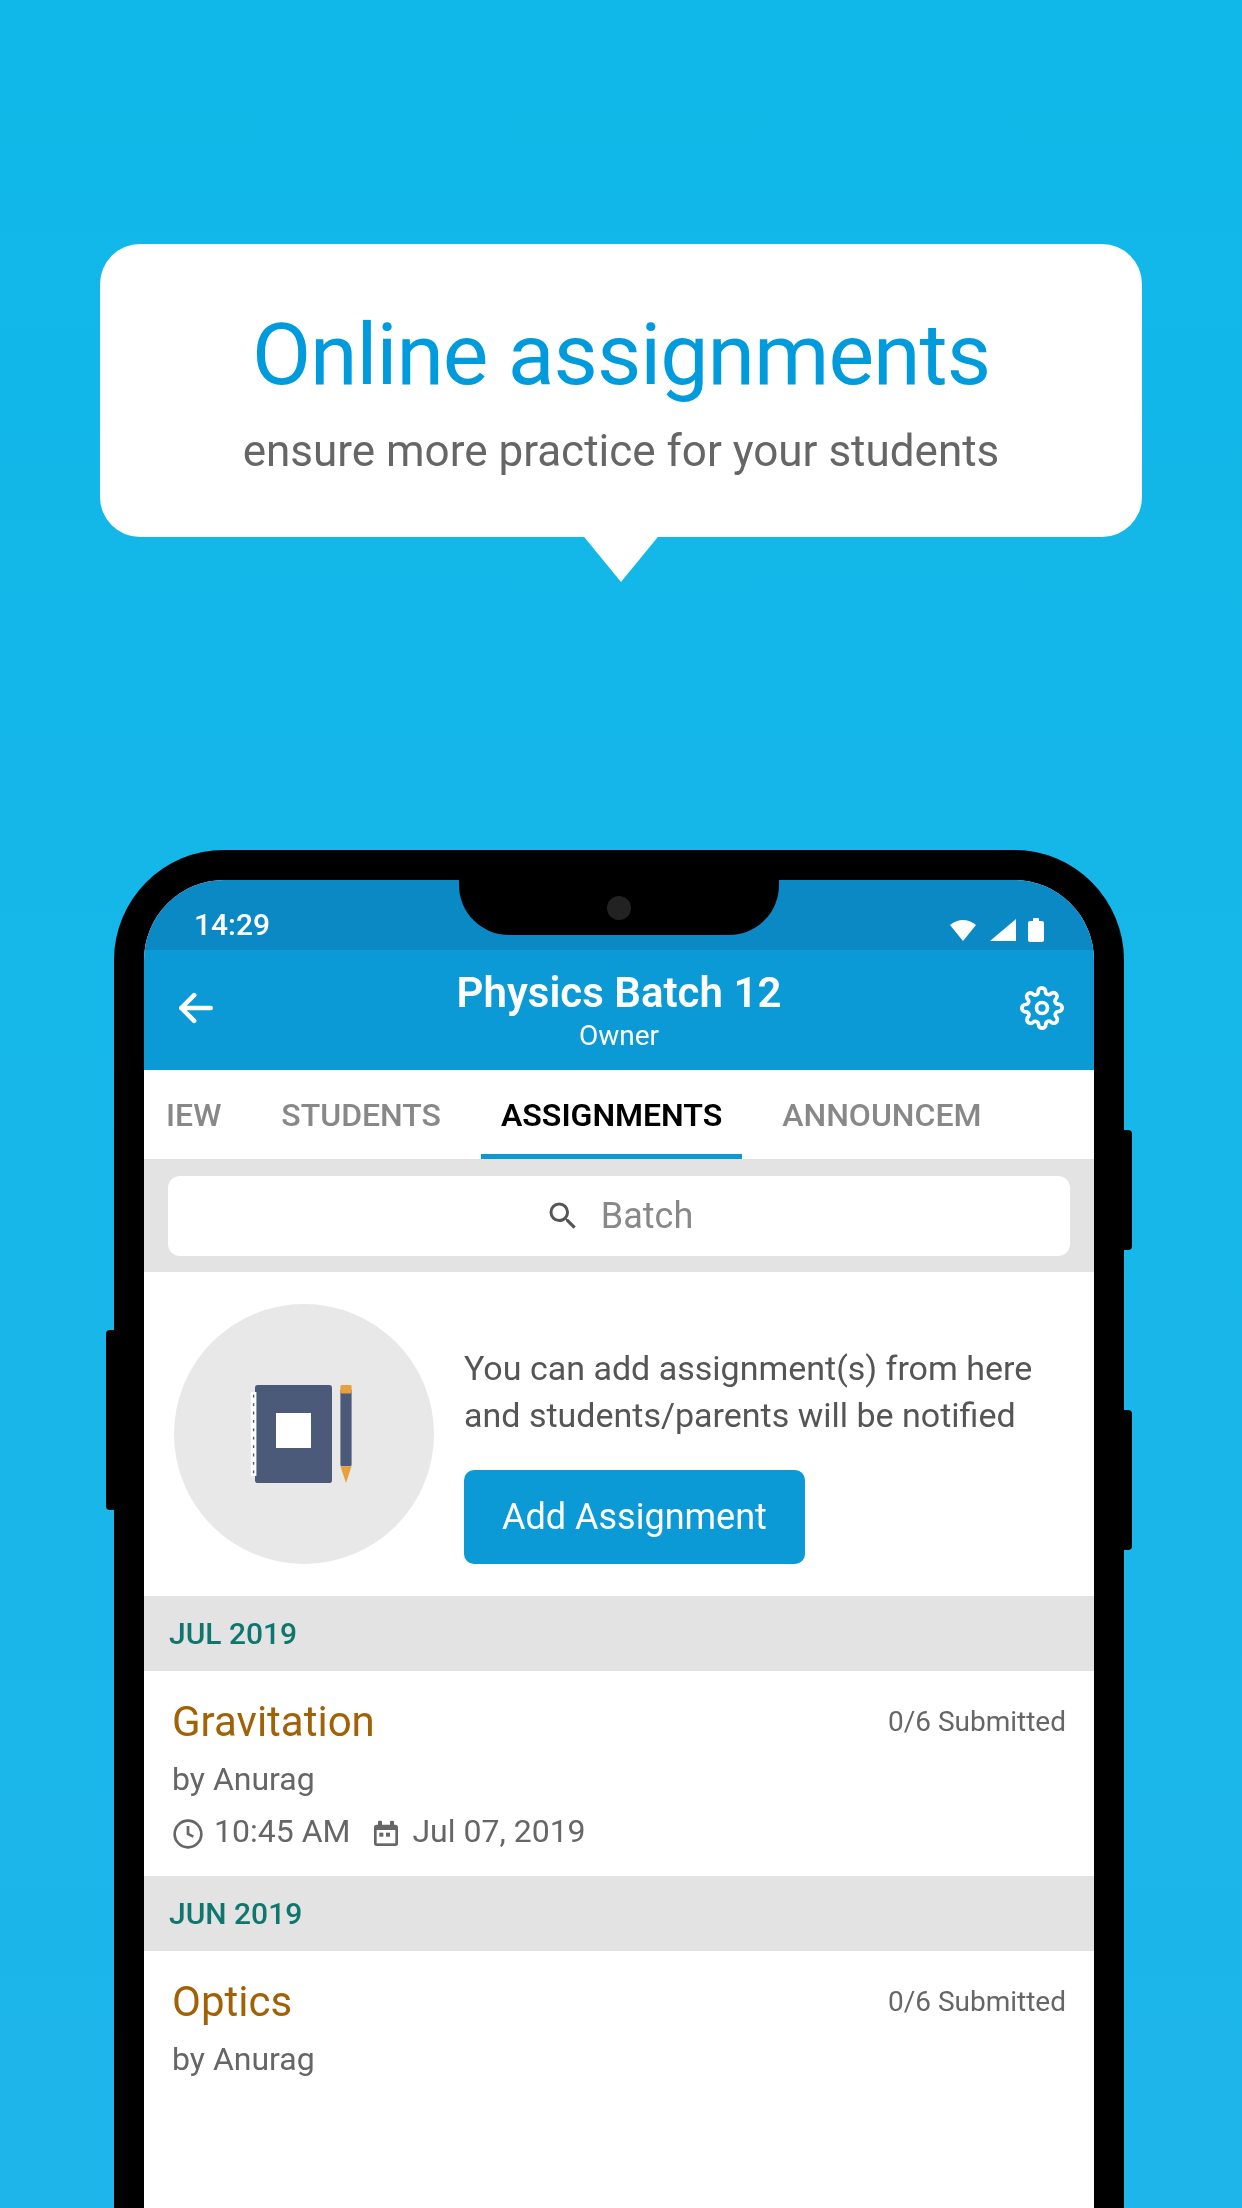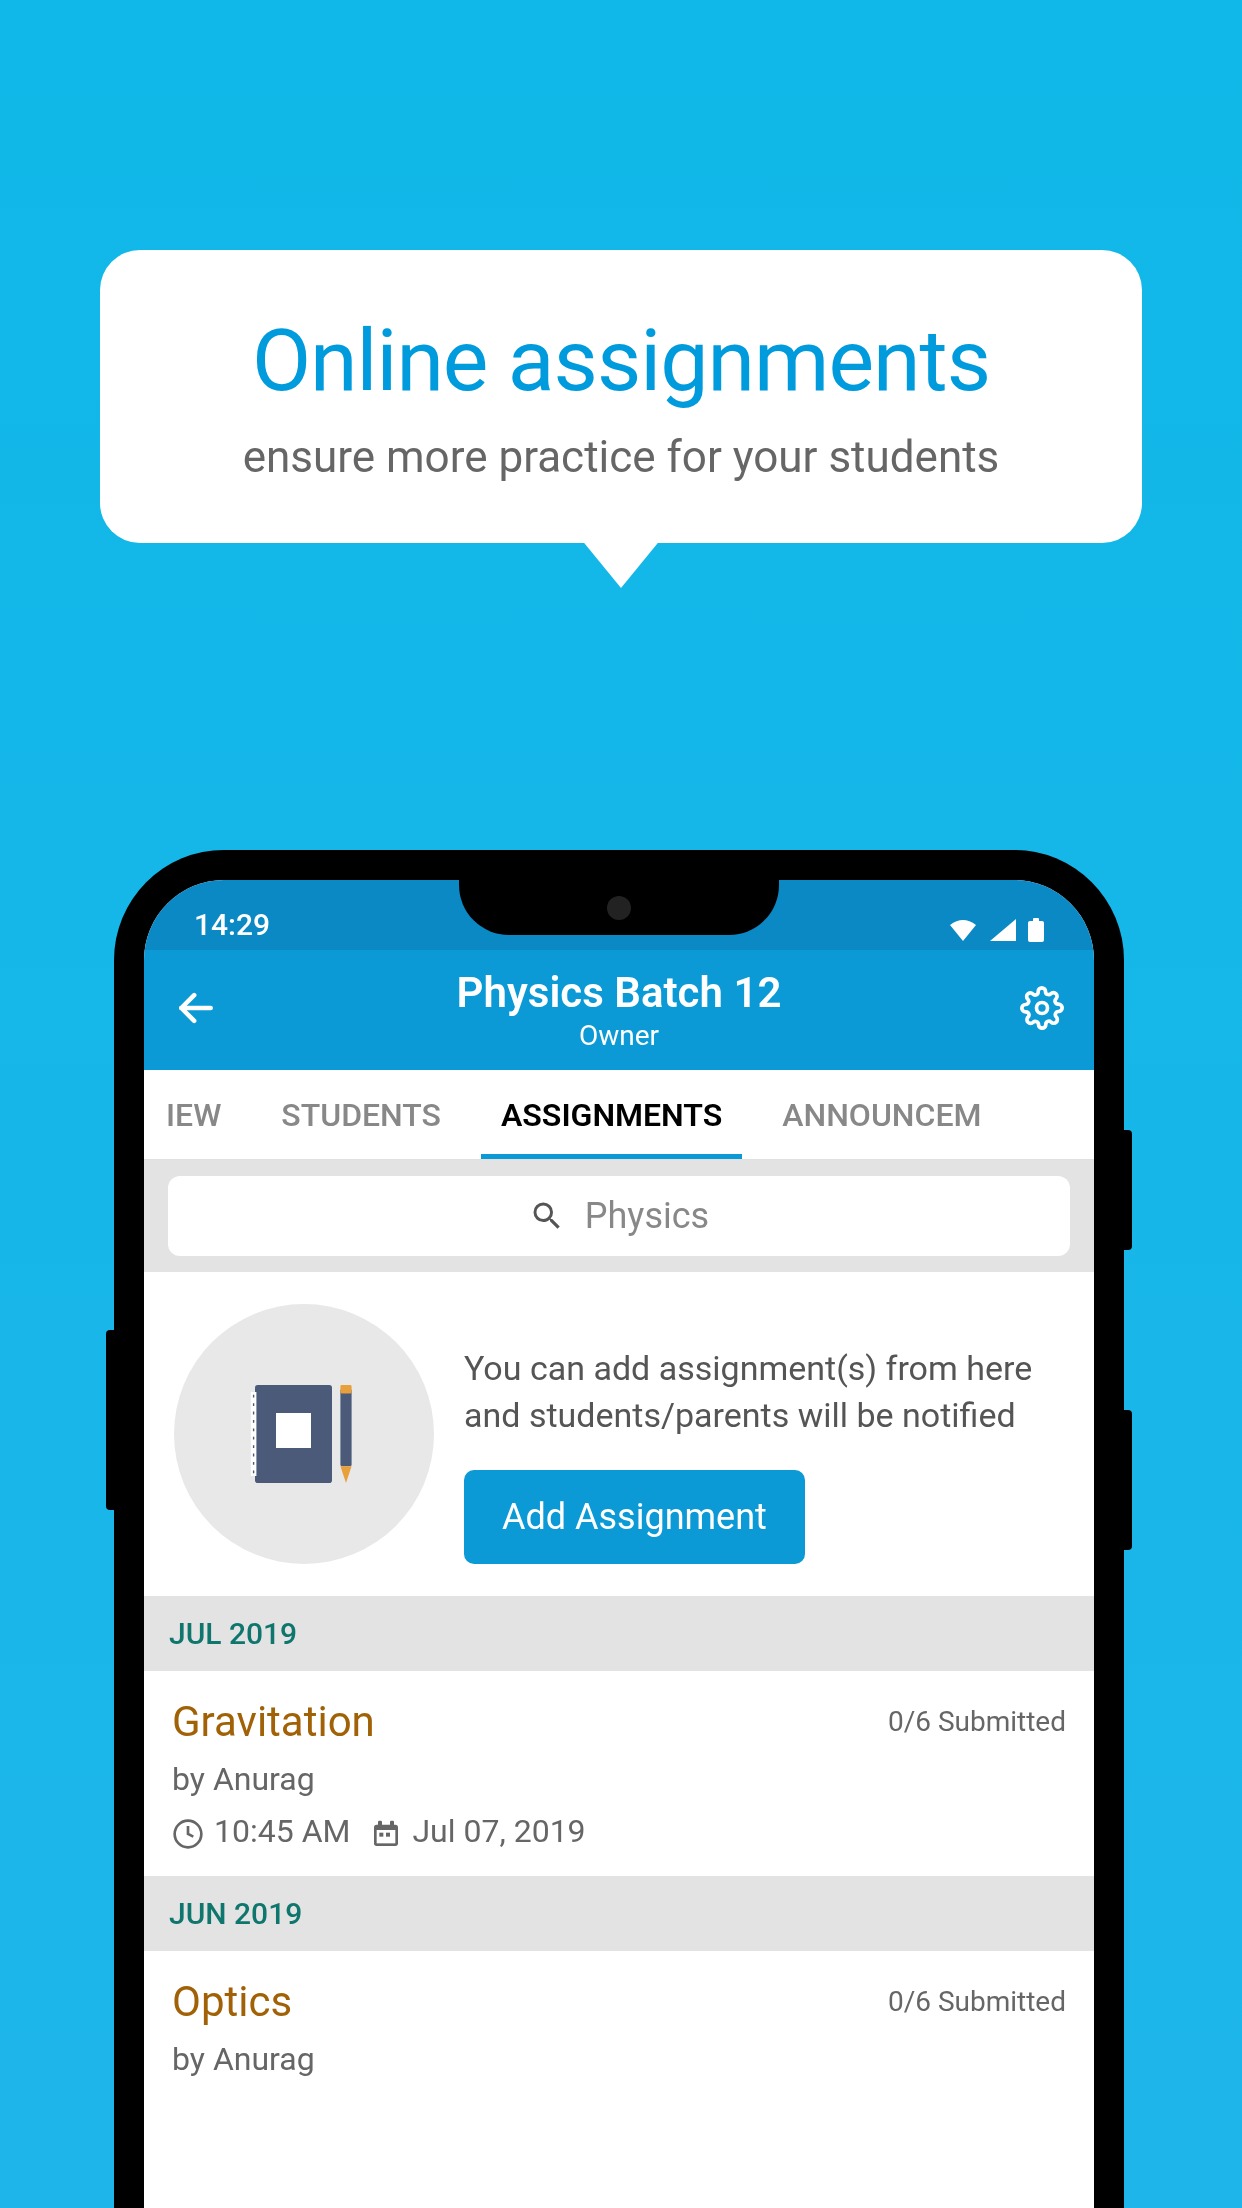--- a/index.html
+++ b/index.html
@@ -12,21 +12,21 @@
       width: 1242px;
       height: 2208px;
       background: linear-gradient(180deg, #0fb8e8 0%, #1eb5ea 100%);
       position: relative;
       overflow: hidden;
     }
     
     .promo-card {
       position: absolute;
       left: 100px;
-      top: 250px;
+      top: 244px;
       width: 1042px;
       background: #fff;
       border-radius: 40px;
       padding: 60px 30px 60px 30px;
       text-align: center;
     }
     .promo-title {
       color: #009bdc;
       font-size: 86px;
       font-weight: 400;
@@ -360,21 +360,21 @@
       <div class="tab">STUDENTS</div>
       <div class="tab active">ASSIGNMENTS</div>
       <div class="tab">ANNOUNCEM</div>
     </div>
 
     <div class="search-area">
       <div class="search-box">
         <svg width="36" height="36" viewBox="0 0 24 24" fill="#555">
             <path d="M15.5 14h-.79l-.28-.27A6.471 6.471 0 0 0 16 9.5 6.5 6.5 0 1 0 9.5 16c1.61 0 3.09-.59 4.23-1.57l.27.28v.79l5 4.99L20.49 19l-4.99-5zm-6 0C7.01 14 5 11.99 5 9.5S7.01 5 9.5 5 14 7.01 14 9.5 11.99 14 9.5 14z"></path>
           </svg>
-        <span class="search-text">Physics</span>
+        <span class="search-text">Batch</span>
       </div>
     </div>
 
     <div class="info-card">
       <div class="info-icon-circle">
         <svg width="140" height="140" viewBox="0 0 100 100">
           <rect x="15" y="15" width="55" height="70" fill="#4a5a78" rx="2"></rect>
           <rect x="30" y="35" width="25" height="25" fill="#fff"></rect>
           <rect x="12" y="20" width="4" height="60" fill="#fff"></rect>
           <line x1="14" y1="22" x2="14" y2="78" stroke="#4a5a78" stroke-width="1" stroke-dasharray="2 4"></line>

